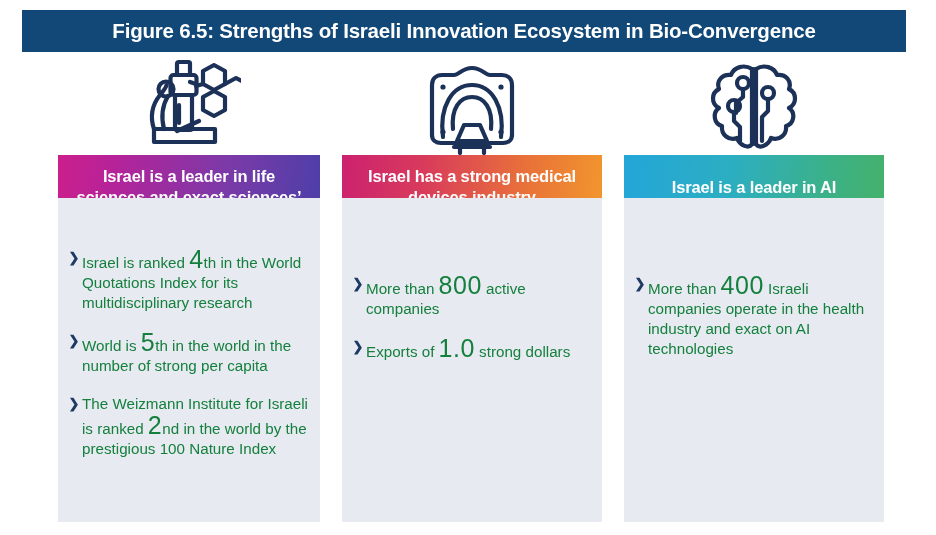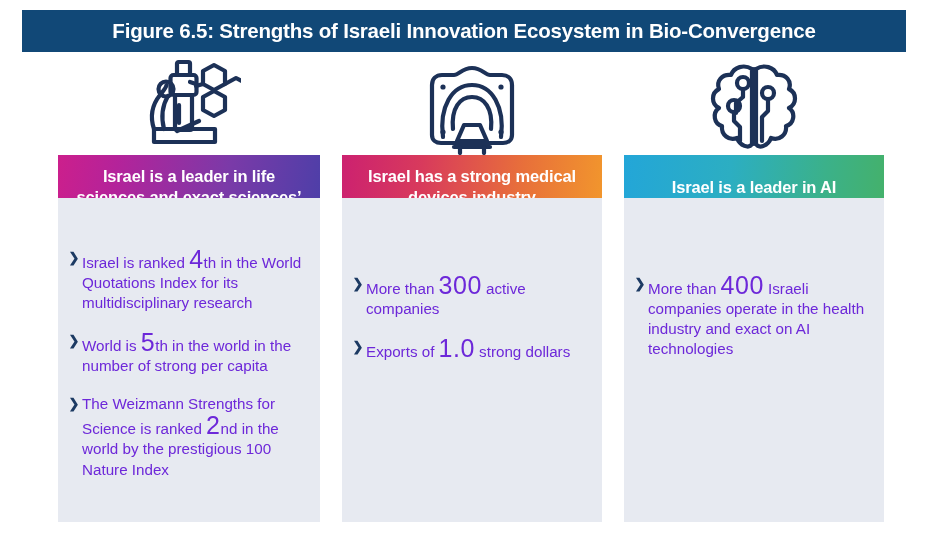--- a/index.html
+++ b/index.html
@@ -130,21 +130,21 @@
     flex: 0 0 auto;
     width: 16px;
     padding-top: 2px;
     color: #1c3a63;
     font-size: 13px;
     font-weight: bold;
     text-align: center;
   }
   .bullet .btext {
     flex: 1 1 auto;
-    color: #6d28d9;
+    color: #15803d;
     font-size: 15.2px;
     line-height: 1.32;
   }
   .bullet .big {
     font-size: 25px;
     line-height: 0.9;
     letter-spacing: 0.5px;
   }
 </style>
 </head>
@@ -199,21 +199,21 @@
             <span class="btext"><span>Israel is ranked </span><span class="big">4</span><span>th in the World Quotations Index for its multidisciplinary research</span></span>
           </div>
 
           <div class="bullet">
             <span class="chev">❯</span>
             <span class="btext"><span>World is </span><span class="big">5</span><span>th in the world in the number of strong per capita</span></span>
           </div>
 
           <div class="bullet">
             <span class="chev">❯</span>
-            <span class="btext"><span>The Weizmann Strengths for Science is ranked </span><span class="big">2</span><span>nd in the world by the prestigious 100 Nature Index</span></span>
+            <span class="btext"><span>The Weizmann Institute for Israeli is ranked </span><span class="big">2</span><span>nd in the world by the prestigious 100 Nature Index</span></span>
           </div>
 
         </div>
       </div>
     </div>
 
     <div class="column c1">
 
       <div class="icon-zone">
         <svg width="96" height="92" viewBox="0 0 96 92" fill="none" stroke="#1c3157" stroke-width="4.2" stroke-linecap="round" stroke-linejoin="round">
@@ -238,21 +238,21 @@
 
       <div class="header-band grad-1 two-line">
         <span class="header-text">Israel has a strong medical devices industry</span>
       </div>
 
       <div class="body-panel">
         <div class="bullet-list">
 
           <div class="bullet">
             <span class="chev">❯</span>
-            <span class="btext"><span>More than </span><span class="big">300</span><span> active companies</span></span>
+            <span class="btext"><span>More than </span><span class="big">800</span><span> active companies</span></span>
           </div>
 
           <div class="bullet">
             <span class="chev">❯</span>
             <span class="btext"><span>Exports of </span><span class="big">1.0</span><span> strong dollars</span></span>
           </div>
 
         </div>
       </div>
     </div>

